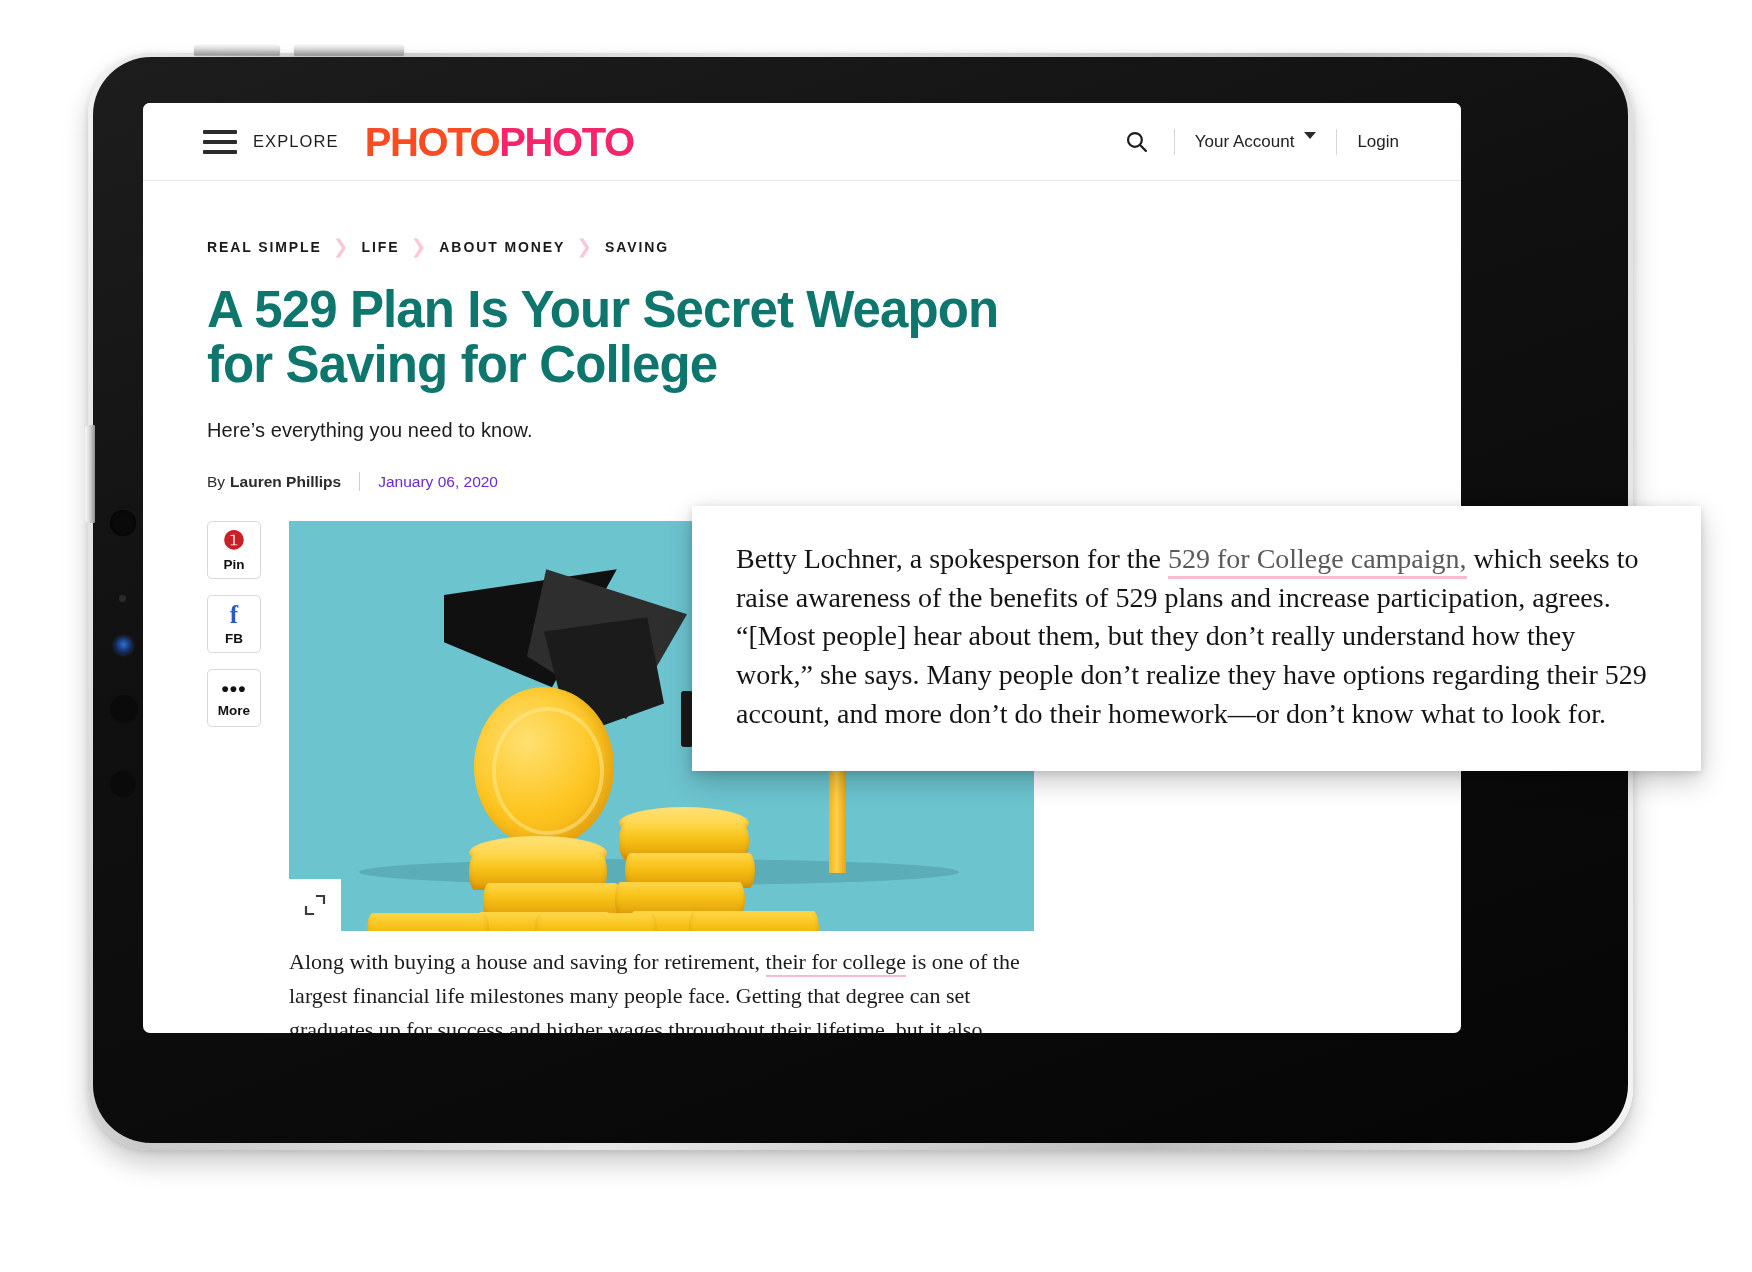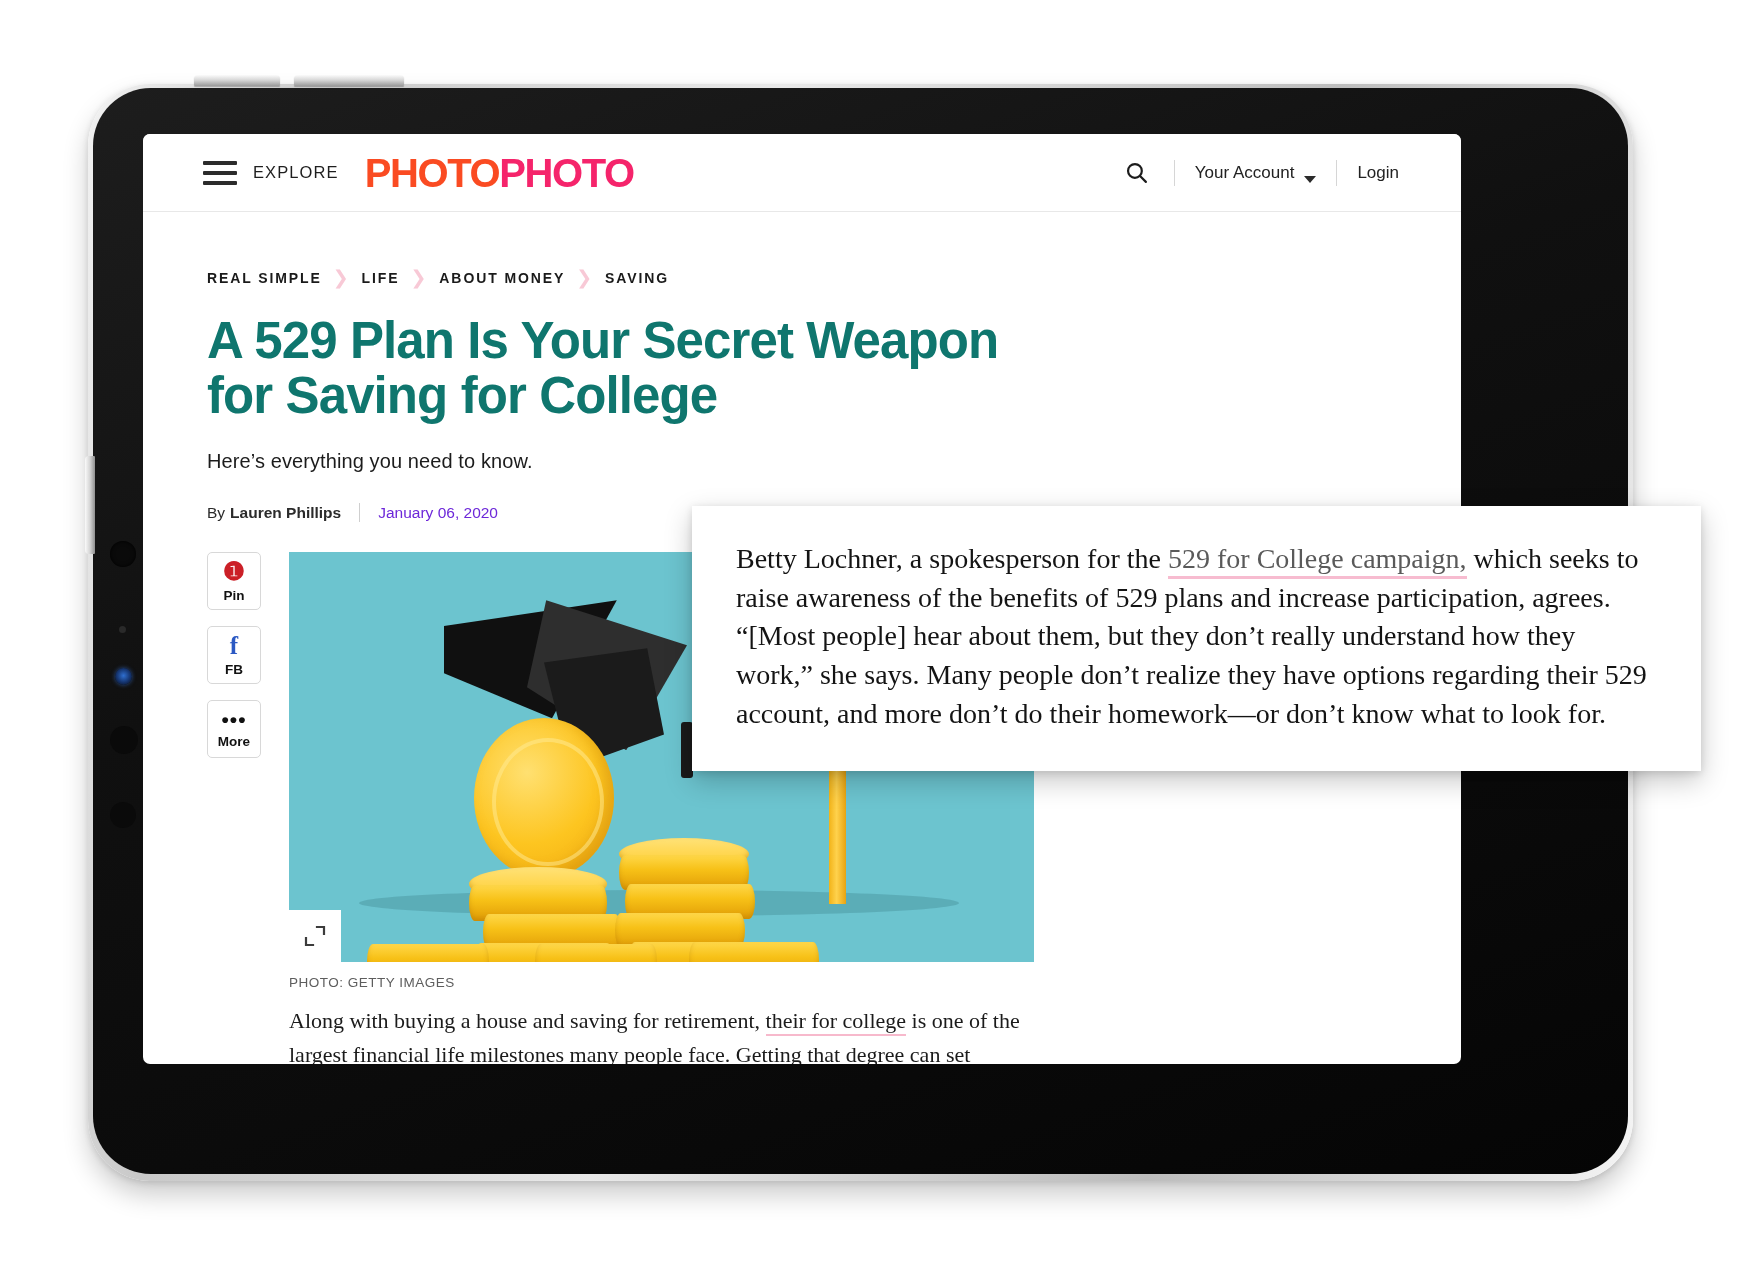--- a/index.html
+++ b/index.html
@@ -15,21 +15,21 @@
     position: relative;
     width: 1752px;
     height: 1272px;
     background: #ffffff;
   }
 
   
   .tablet-outer {
     position: absolute;
     left: 88px;
-    top: 84px;
+    top: 53px;
     width: 1545px;
     height: 1097px;
     border-radius: 62px;
     background: linear-gradient(100deg,#f2f2f2 0%,#c9c9c9 14%,#e9e9e9 40%,#bdbdbd 72%,#f4f4f4 100%);
     box-shadow: 0 14px 26px rgba(0,0,0,0.20), 0 2px 6px rgba(0,0,0,0.12);
   }
   .tablet-body {
     position: absolute;
     left: 5px; top: 4px;
     width: calc(100% - 10px);
@@ -120,21 +120,21 @@
     align-items: center;
     gap: 0;
   }
   .search-btn {
     width: 34px; height: 34px;
     display: flex; align-items: center; justify-content: center;
     cursor: pointer;
   }
   .hdr-div { width: 1px; height: 26px; background: #d6d6d6; margin: 0 20px; }
   .acct {
-    display: flex; align-items: flex-end; gap: 10px;
+    display: flex; align-items: flex-start; gap: 10px;
     font-size: 17px; color: #222; cursor: pointer;
   }
   .caret {
     width: 0; height: 0;
     border-left: 6px solid transparent;
     border-right: 6px solid transparent;
     border-top: 7px solid #2b2b2b;
   }
   .login { font-size: 17px; color: #222; cursor: pointer; }
 
@@ -448,21 +448,20 @@
                 </div>
 
                 <div class="expand-icon">
                   <svg width="24" height="24" viewBox="0 0 24 24" fill="none" stroke="#3c3c3c" stroke-width="2.2" stroke-linecap="square">
                     <polyline points="3,14 3,21 10,21"></polyline>
                     <polyline points="21,10 21,3 14,3"></polyline>
                   </svg>
                 </div>
               </div>
 
-              <div class="photo-credit">PHOTO: GETTY IMAGES</div>
 
               <p class="body-copy"><span>Along with buying a house and saving for retirement, </span><a class="ilink">their for college</a><span> is one of the largest financial life milestones many people face. Getting that degree can set graduates up for success and higher wages throughout their lifetime, but it also comes with a huge price tag—one that keeps growing.</span></p>
             </div>
           </div>
         </div>
       </div>
     </div>
   </div>
 
   <div class="callout"><span>Betty Lochner, a spokesperson for the </span><a class="clink">529 for College campaign,</a><span> which seeks to raise awareness of the benefits of 529 plans and increase participation, agrees. “[Most people] hear about them, but they don’t really understand how they work,” she says. Many people don’t realize they have options regarding their 529 account, and more don’t do their homework—or don’t know what to look for.</span></div>

